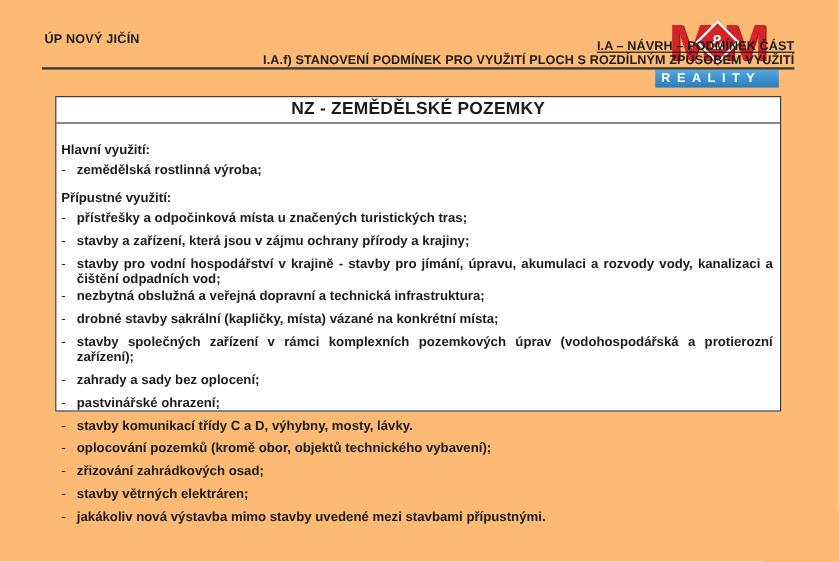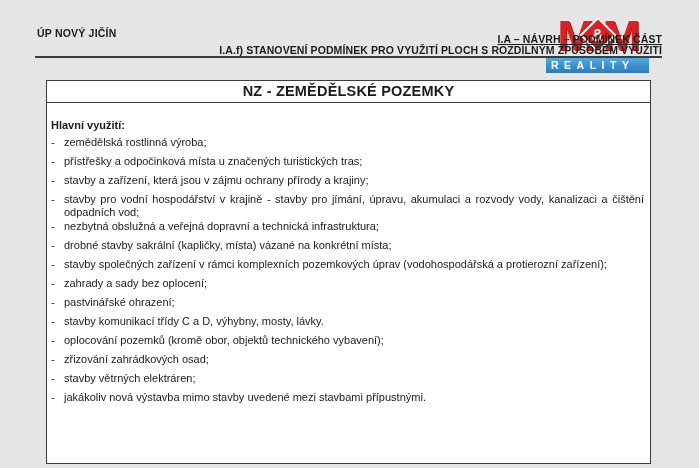--- a/index.html
+++ b/index.html
@@ -3,21 +3,21 @@
 <meta charset="utf-8">
 <style>
   html, body { margin:0; padding:0; }
   body {
     width:699px; height:468px; overflow:hidden;
     background:#ffffff;
     font-family:"Liberation Sans","DejaVu Sans",sans-serif;
     color:#1b1b1b;
     -webkit-font-smoothing:antialiased;
   }
-  .page { position:relative; width:699px; height:468px; background:#e5e5e5; }
+  .page { position:relative; width:699px; height:468px; background:#fdba74; }
 
   
   .hdr-left {
     position:absolute; left:37px; top:27px;
     font-size:10.5px; font-weight:bold; z-index:3; letter-spacing:.2px;
   }
   .hdr-right {
     position:absolute; right:37px; top:34px; text-align:right;
     font-size:10.5px; font-weight:bold; line-height:11px; z-index:3; letter-spacing:.1px;
   }
@@ -54,42 +54,42 @@
   .logo-bar {
     height:15px; line-height:15px; margin-top:2px;
     background:linear-gradient(#5aaadd 0%, #3f93d0 45%, #2e7cb5 100%);
     color:#ffffff; font-weight:bold; font-size:10.5px;
     letter-spacing:5.5px; padding-left:5px;
   }
 
   
   .doc-table {
     position:absolute; left:46px; top:80px;
-    width:605px; height:384px; box-sizing:border-box;
+    width:605px; height:263px; box-sizing:border-box;
     border:1px solid #3c3c3c; background:#fff; z-index:1;
   }
   .doc-title {
     height:21px; line-height:21px;
     border-bottom:1px solid #3c3c3c;
     text-align:center; font-weight:bold; font-size:14.5px; letter-spacing:.2px;
   }
   .doc-body {
     box-sizing:border-box; height:348px; overflow:hidden;
     padding:4px 6px 0 4px;
     font-size:11px; line-height:13px;
   }
   .doc-body section { margin:0; }
   .doc-body h3 {
     font-size:11px; font-weight:bold;
     margin:10px 0 4px 0; padding:0;
   }
   .doc-body section:first-child h3 { margin-top:12px; }
   .item { display:flex; margin-bottom:6px; }
   .dash { flex:0 0 13px; width:13px; }
-  .item-text { flex:1; text-align:justify; }
+  .item-text { flex:1; text-align:justify;font-weight:bold; }
 </style>
 </head>
 <body>
 
 <div class="page">
 
   <div class="hdr-left">ÚP NOVÝ JIČÍN</div>
 
   <div class="hdr-right">
     <div class="hdr-line1">I.A – NÁVRH – PODMÍNEK ČÁST</div>
@@ -113,20 +113,21 @@
     <div class="doc-title">NZ - ZEMĚDĚLSKÉ POZEMKY</div>
     <div class="doc-body" id="sections-root">
         <section>
           <h3>Hlavní využití:</h3>
           <div class="item">
             <span class="dash">-</span>
             <span class="item-text">zemědělská rostlinná výroba;</span>
           </div>
         </section>
         <section>
+          <h3>Přípustné využití:</h3>
           <div class="item">
             <span class="dash">-</span>
             <span class="item-text">přístřešky a odpočinková místa u značených turistických tras;</span>
           </div>
           <div class="item">
             <span class="dash">-</span>
             <span class="item-text">stavby a zařízení, která jsou v zájmu ochrany přírody a krajiny;</span>
           </div>
           <div class="item" style="margin-bottom: 1px;">
             <span class="dash">-</span>

